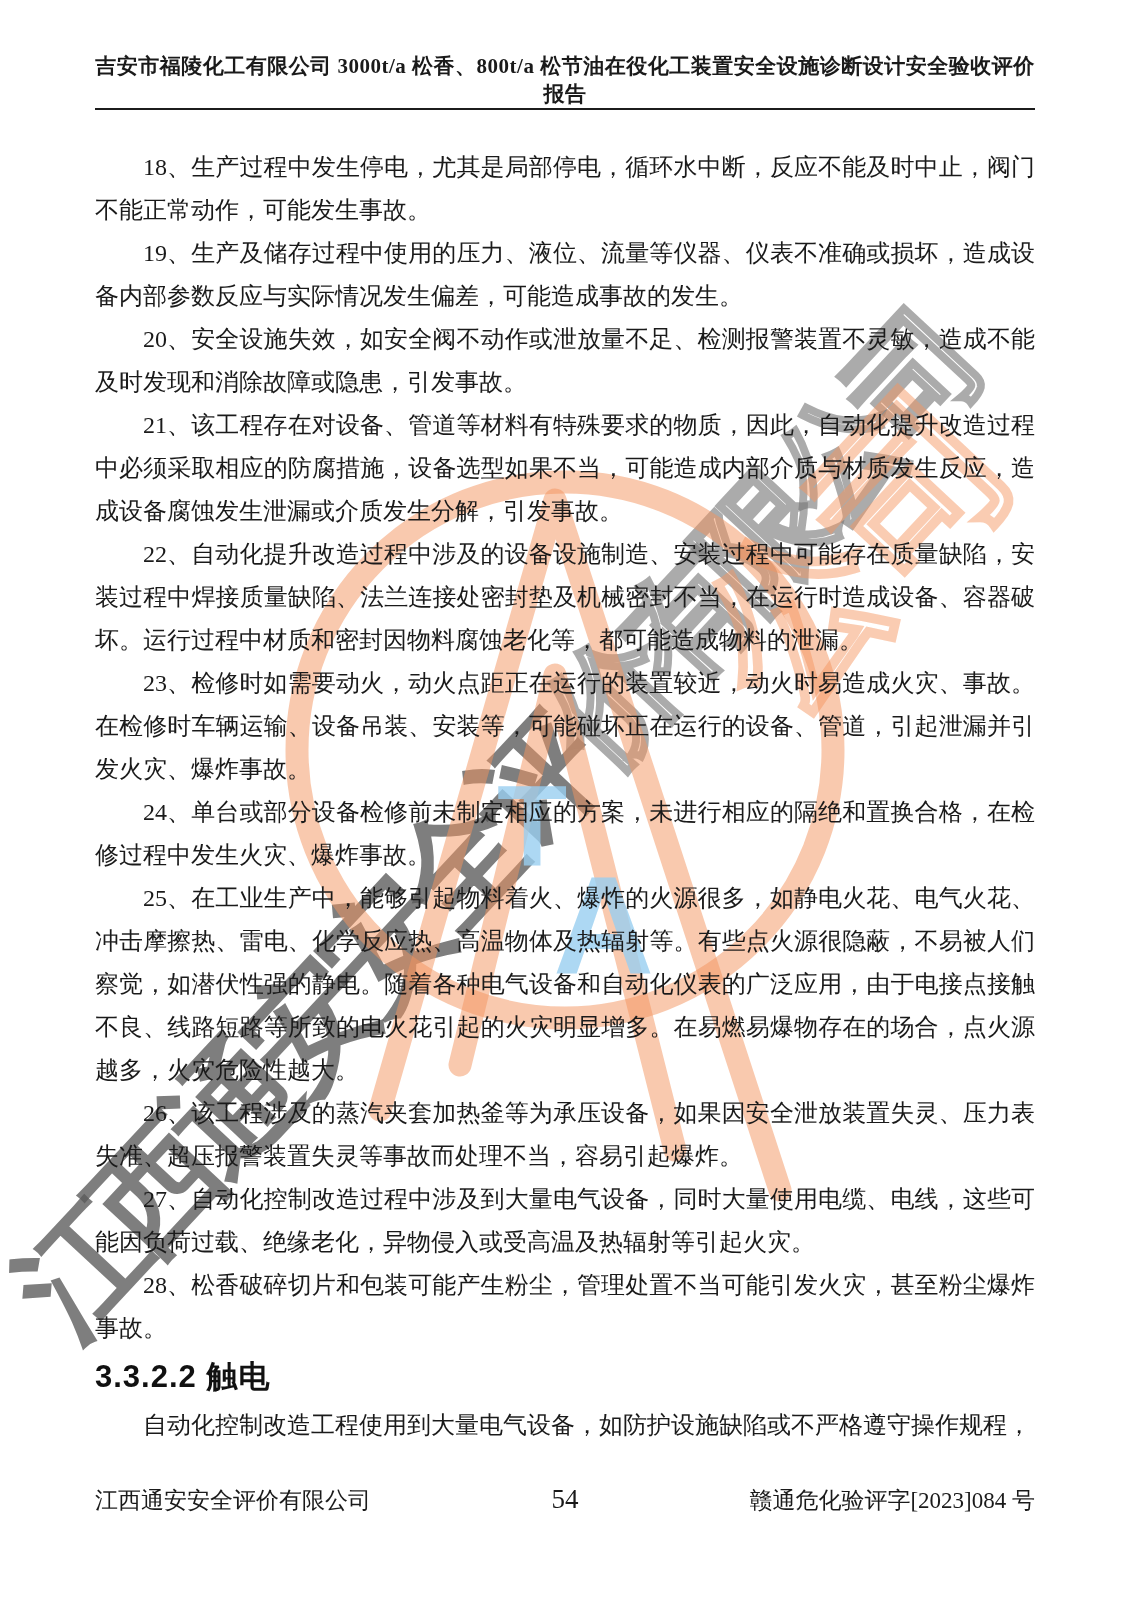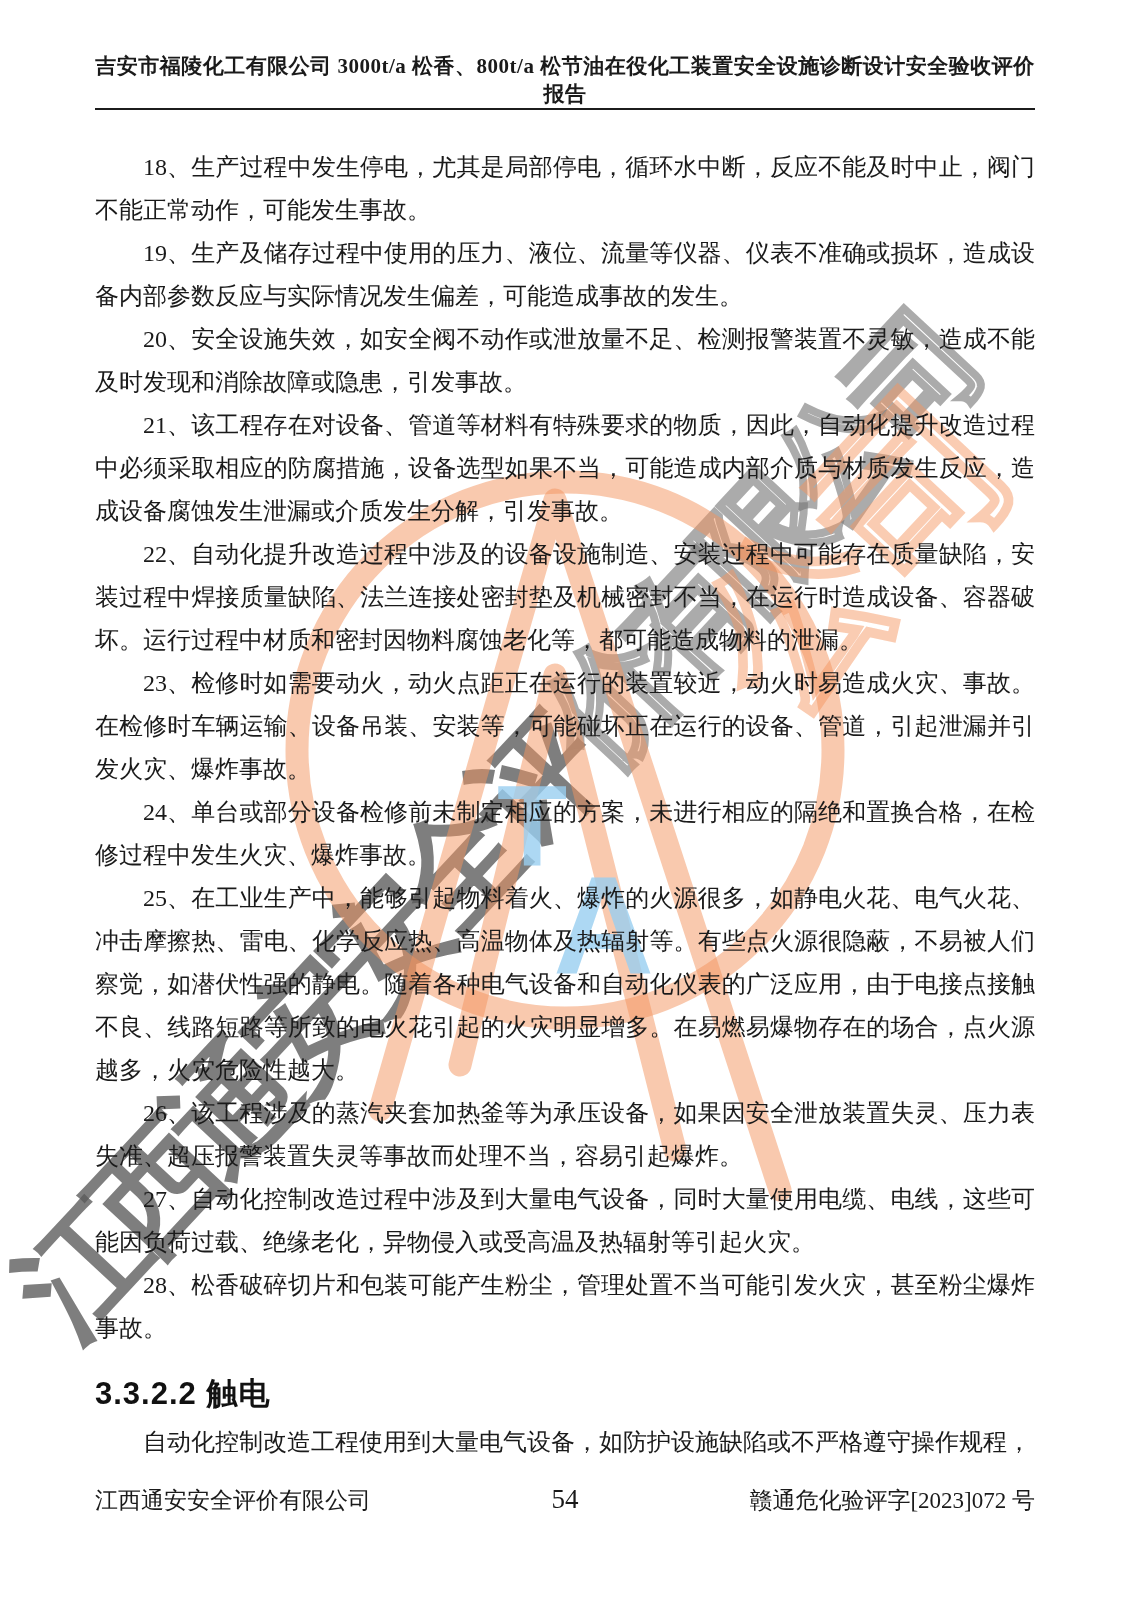--- a/index.html
+++ b/index.html
@@ -34,21 +34,21 @@
   .header{
     position:absolute;z-index:2;left:95px;right:94px;top:52px;
     font-size:21px;font-weight:600;text-align:center;letter-spacing:0.5px;
     border-bottom:2px solid #1c1c1c;
   }
   .content{position:absolute;z-index:2;left:95px;right:94px;top:146px;}
   .content p{
     margin:0;font-size:24px;line-height:43px;text-align:justify;text-indent:2em;
   }
   .section-heading{
-    font-size:31px;font-weight:bold;margin:23px 0 6px 0;letter-spacing:1px;
+    font-size:31px;font-weight:bold;margin:6px 0 6px 0;letter-spacing:1px;
     font-family:"Liberation Sans","DejaVu Sans",sans-serif;color:#111;
   }
   .footer{
     position:absolute;z-index:2;left:95px;right:94px;top:1484px;
     display:flex;align-items:baseline;font-size:23px;
   }
   .footer .f-left{width:40%;text-align:left;}
   .footer .f-mid{width:20%;text-align:center;font-size:27px;}
   .footer .f-right{width:40%;text-align:right;}
 </style>
@@ -87,16 +87,16 @@
     <p>26、该工程涉及的蒸汽夹套加热釜等为承压设备，如果因安全泄放装置失灵、压力表失准、超压报警装置失灵等事故而处理不当，容易引起爆炸。</p>
     <p>27、自动化控制改造过程中涉及到大量电气设备，同时大量使用电缆、电线，这些可能因负荷过载、绝缘老化，异物侵入或受高温及热辐射等引起火灾。</p>
     <p>28、松香破碎切片和包装可能产生粉尘，管理处置不当可能引发火灾，甚至粉尘爆炸事故。</p>
     <div class="section-heading">3.3.2.2 触电</div>
     <p>自动化控制改造工程使用到大量电气设备，如防护设施缺陷或不严格遵守操作规程，</p>
   </div>
 
   <div class="footer">
     <span class="f-left">江西通安安全评价有限公司</span>
     <span class="f-mid">54</span>
-    <span class="f-right">赣通危化验评字[2023]072 号</span>
+    <span class="f-right">赣通危化验评字[2023]084 号</span>
   </div>
 
 </div>
 
 </body></html>

